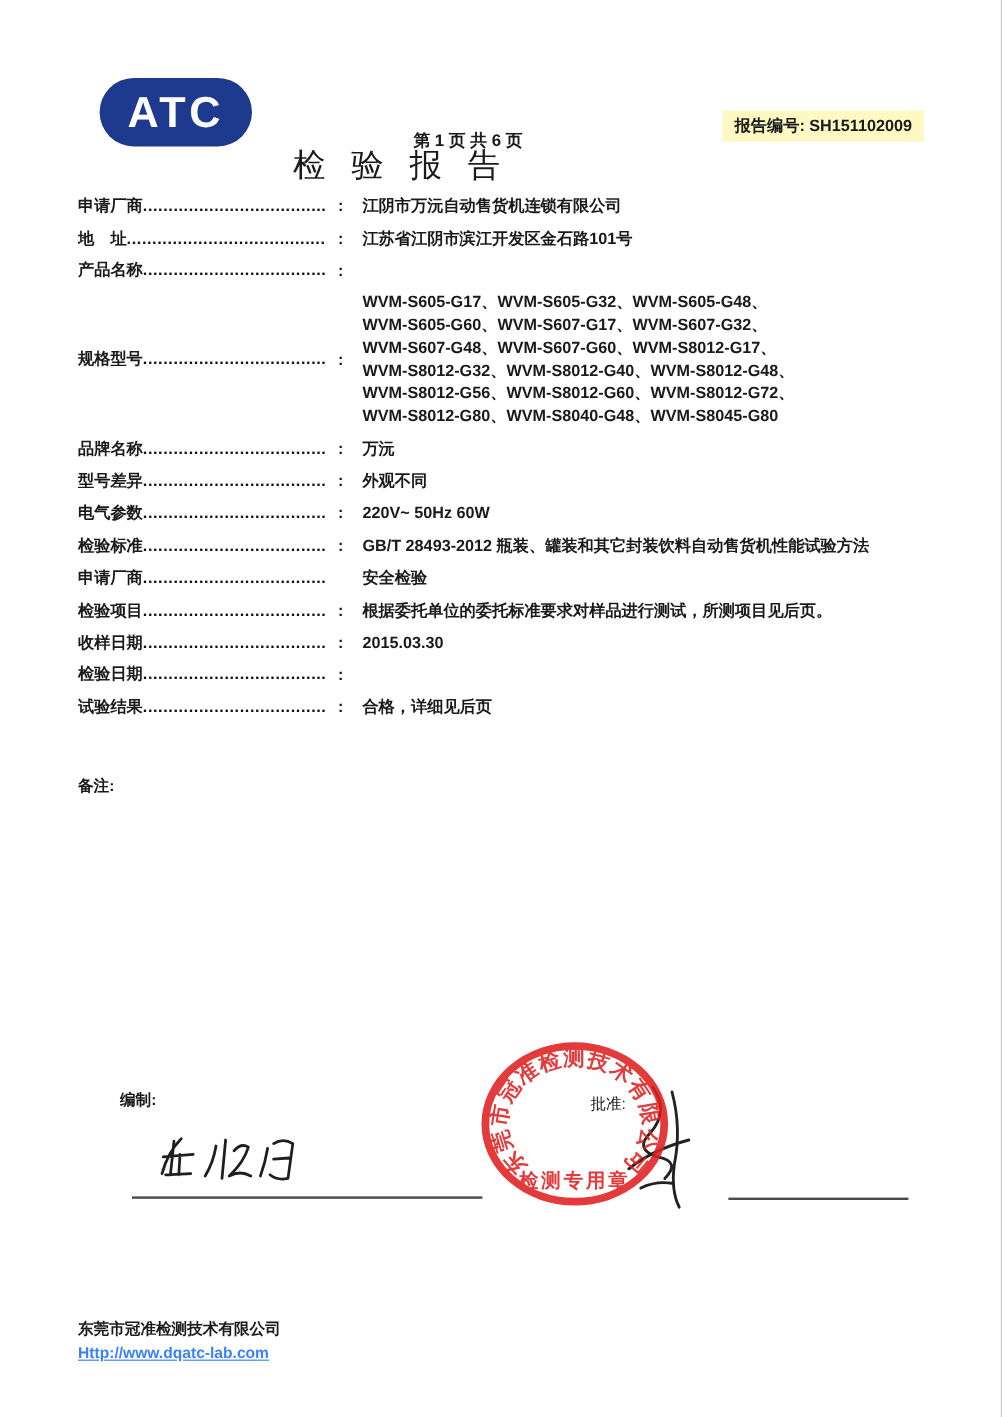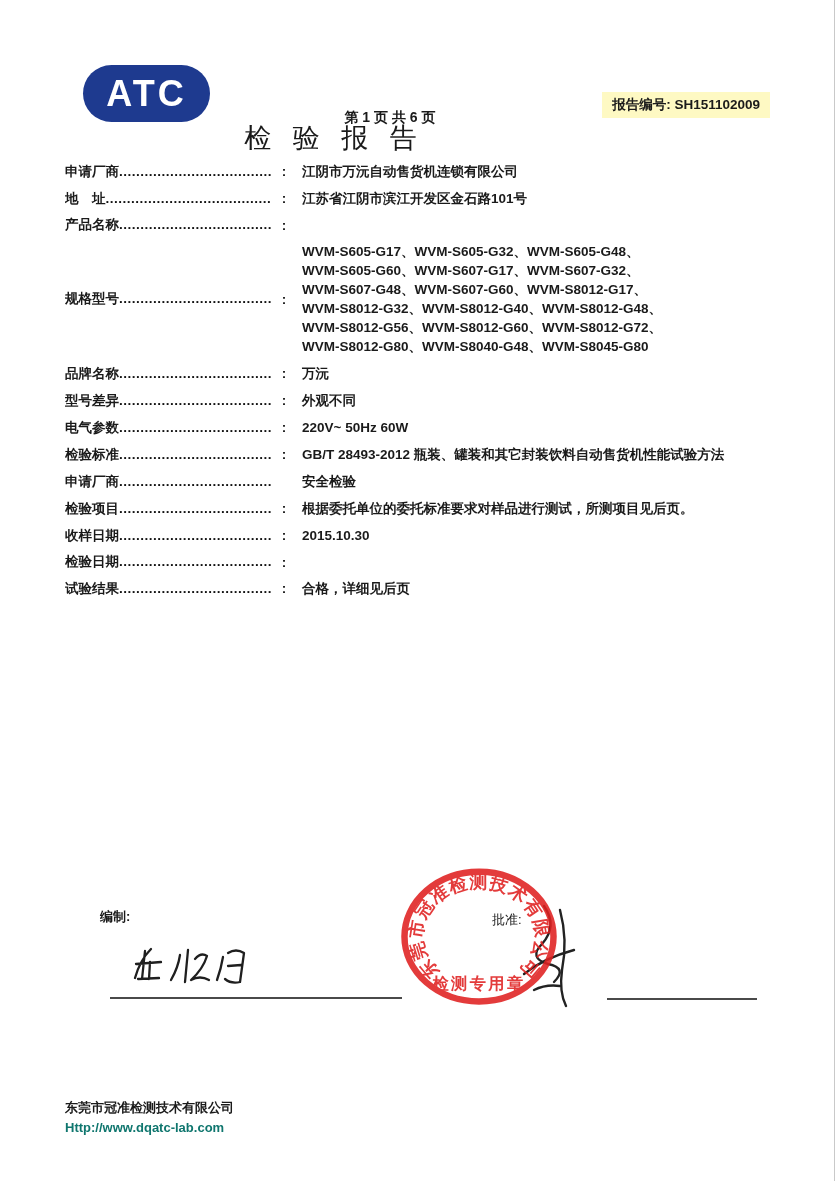--- a/index.html
+++ b/index.html
@@ -56,21 +56,21 @@
   .approved-label { position:absolute; left:492px; top:911px; font-size:13px; font-weight:normal; }
   .sig-line-left  { position:absolute; left:110px; top:997px; width:292px; border-top:2px solid #4a4a4a; }
   .sig-line-right { position:absolute; left:607px; top:998px; width:150px; border-top:2px solid #4a4a4a; }
   .sig-left-svg  { position:absolute; left:125px; top:938px; }
   .sig-right-svg { position:absolute; left:512px; top:898px; }
   .stamp-svg { position:absolute; left:398px; top:866px; }
 
   
   .footer { position:absolute; left:65px; top:1098px; font-size:13px; font-weight:bold; }
   .footer-company { line-height:20px; color:#1a1a1a; }
-  .footer-url { line-height:20px; color:#0f766e; cursor:pointer; }
+  .footer-url { line-height:20px; color:#3b82f6; text-decoration:underline; cursor:pointer; }
 </style>
 </head>
 <body>
 
 <div class="page">
 
   <div class="logo">
     <span class="logo-text">ATC</span>
   </div>
   <div class="page-info">第 1 页 共 6 页</div>
@@ -162,39 +162,49 @@
       </div>
       <span class="field-colon">:</span>
       <div class="field-value">根据委托单位的委托标准要求对样品进行测试，所测项目见后页。</div>
     </div>
       <div class="field-row">
       <div class="field-label-cell">
         <span class="field-label">收样日期</span>
         <span class="leader"></span>
       </div>
       <span class="field-colon">:</span>
-      <div class="field-value">2015.10.30</div>
+      <div class="field-value">2015.03.30</div>
     </div>
       <div class="field-row">
       <div class="field-label-cell">
         <span class="field-label">检验日期</span>
         <span class="leader"></span>
       </div>
       <span class="field-colon">:</span>
     </div>
       <div class="field-row">
       <div class="field-label-cell">
         <span class="field-label">试验结果</span>
         <span class="leader"></span>
       </div>
       <span class="field-colon">:</span>
       <div class="field-value">合格，详细见后页</div>
     </div>
     </div>
 
+  <div class="notes">
+    <div class="notes-heading">备注:</div>
+    <div>
+
+    <div class="note-item"></div>
+        <div class="note-item"></div>
+        <div class="note-item"></div>
+        <div class="note-item"></div>
+      </div>
+  </div>
 
   <div class="lab-block">
 
   <div class="lab-line"></div>
       <div class="lab-line"></div>
       <div class="lab-line"></div>
       <div class="lab-line"></div>
       <div class="lab-line"></div>
     </div>
 

